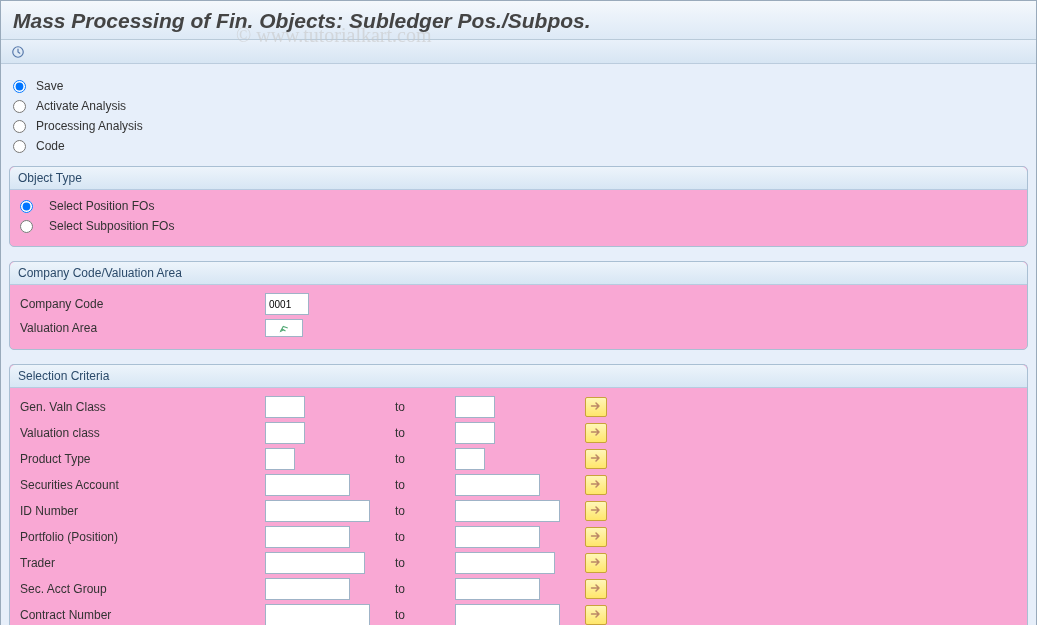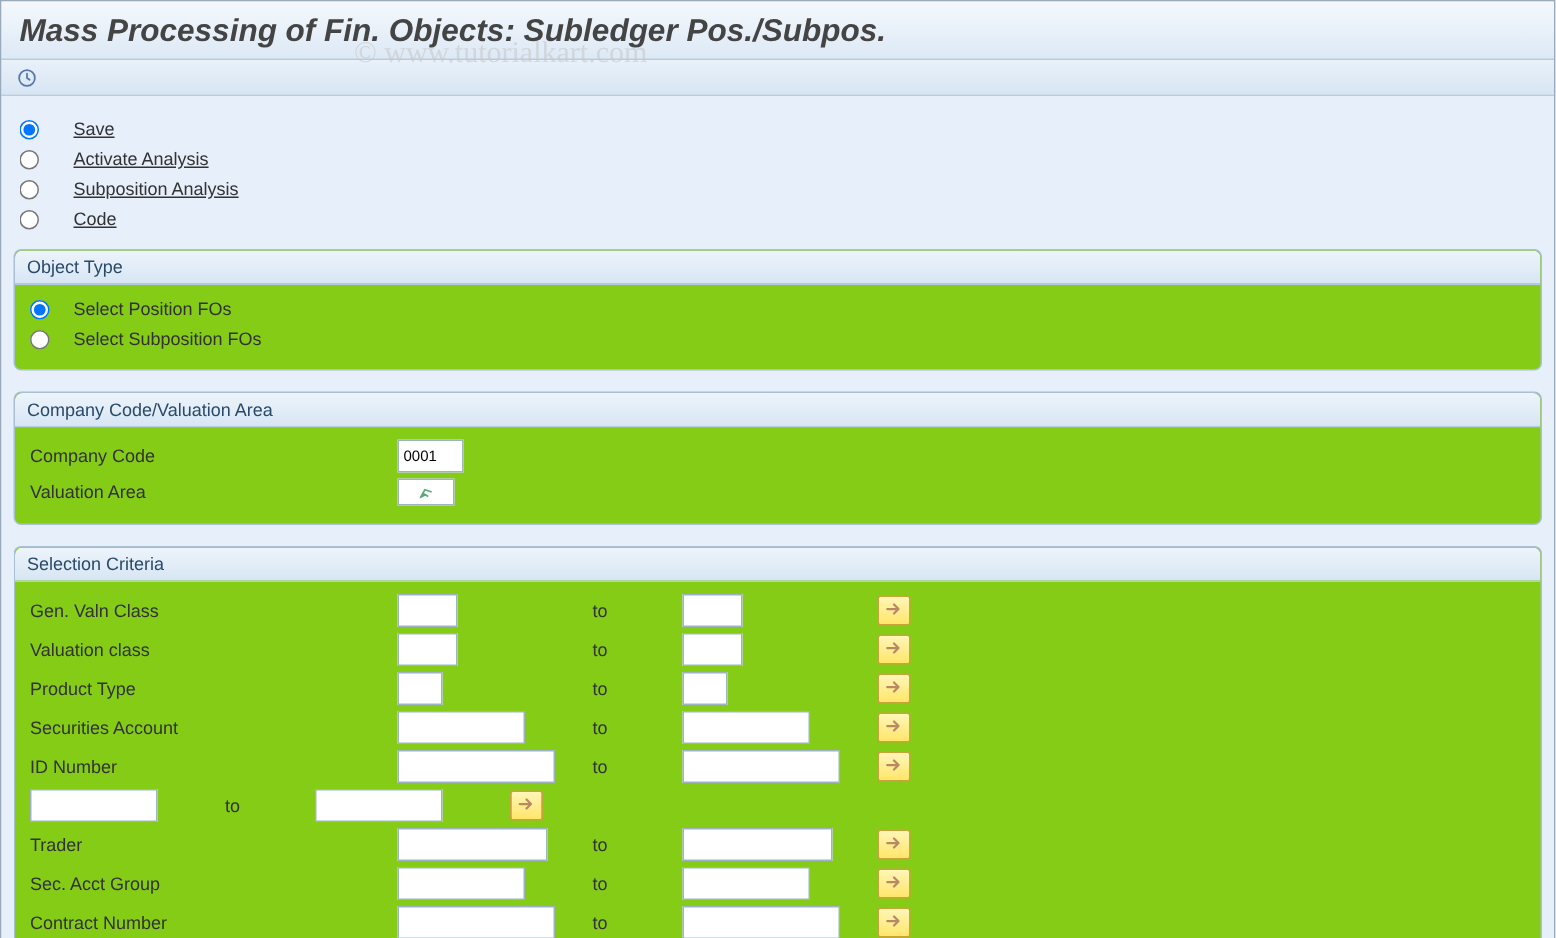--- a/index.html
+++ b/index.html
@@ -40,26 +40,26 @@
     position: absolute;
     left: 235px;
     top: -16px;
     font-size: 20px;
     color: rgba(200,200,200,0.6);
     font-family: "Times New Roman", serif;
     pointer-events: none;
   }
   .content { padding: 10px 6px 0 6px; background:#e7effa;}
   .top-radio-group { padding: 2px 6px 10px 6px; }
-  .top-radio-group label { display:flex; align-items:center; gap:21px; padding:3px 0;text-decoration:underline;}
+  .top-radio-group label { display:flex; align-items:center; gap:8px; padding:3px 0;}
   .groupbox {
     margin: 0 2px 14px 2px;
     border: 1px solid #a9bfd3;
     border-radius: 5px;
-    background: #84cc16;
+    background: #f9a8d4;
     overflow: hidden;
   }
   .groupbox-header {
     background: linear-gradient(#edf4fb, #d7e6f4);
     border-bottom: 1px solid #b7cbe0;
     padding: 4px 8px;
     font-size: 12px;
     color: #2b4a6a;
     border-radius: 5px 5px 0 0;
   }
@@ -125,21 +125,21 @@
       <label>
           <input type="radio" name="topact" checked="" style="">
           <span>Save</span>
         </label>
       <label>
           <input type="radio" name="topact" style="">
           <span>Activate Analysis</span>
         </label>
       <label>
           <input type="radio" name="topact" style="">
-          <span>Subposition Analysis</span>
+          <span>Processing Analysis</span>
         </label>
       <label>
           <input type="radio" name="topact" style="">
           <span>Code</span>
         </label>
     </div>
 
     <div class="groupbox">
       <div class="groupbox-header">Object Type</div>
       <div class="groupbox-body">
@@ -226,20 +226,21 @@
             <span class="col1"><input type="text" class="sap" style="width: 105px;"></span>
             <span class="to">to</span>
             <span class="col2"><input type="text" class="sap" style="width: 105px;"></span>
             <span class="btncol"><span class="multi-btn">
                 <span><svg viewBox="0 0 16 16">
                     <path d="M2 8 H11 M8 4 L12 8 L8 12" stroke="#b86" stroke-width="2" fill="none" stroke-linecap="round" stroke-linejoin="round"></path>
                   </svg></span>
               </span></span>
           </div>
           <div class="form-row">
+            <span class="lbl">Portfolio (Position)</span>
             <span class="col1"><input type="text" class="sap" style="width: 85px;"></span>
             <span class="to">to</span>
             <span class="col2"><input type="text" class="sap" style="width: 85px;"></span>
             <span class="btncol"><span class="multi-btn">
                 <span><svg viewBox="0 0 16 16">
                     <path d="M2 8 H11 M8 4 L12 8 L8 12" stroke="#b86" stroke-width="2" fill="none" stroke-linecap="round" stroke-linejoin="round"></path>
                   </svg></span>
               </span></span>
           </div>
           <div class="form-row">

